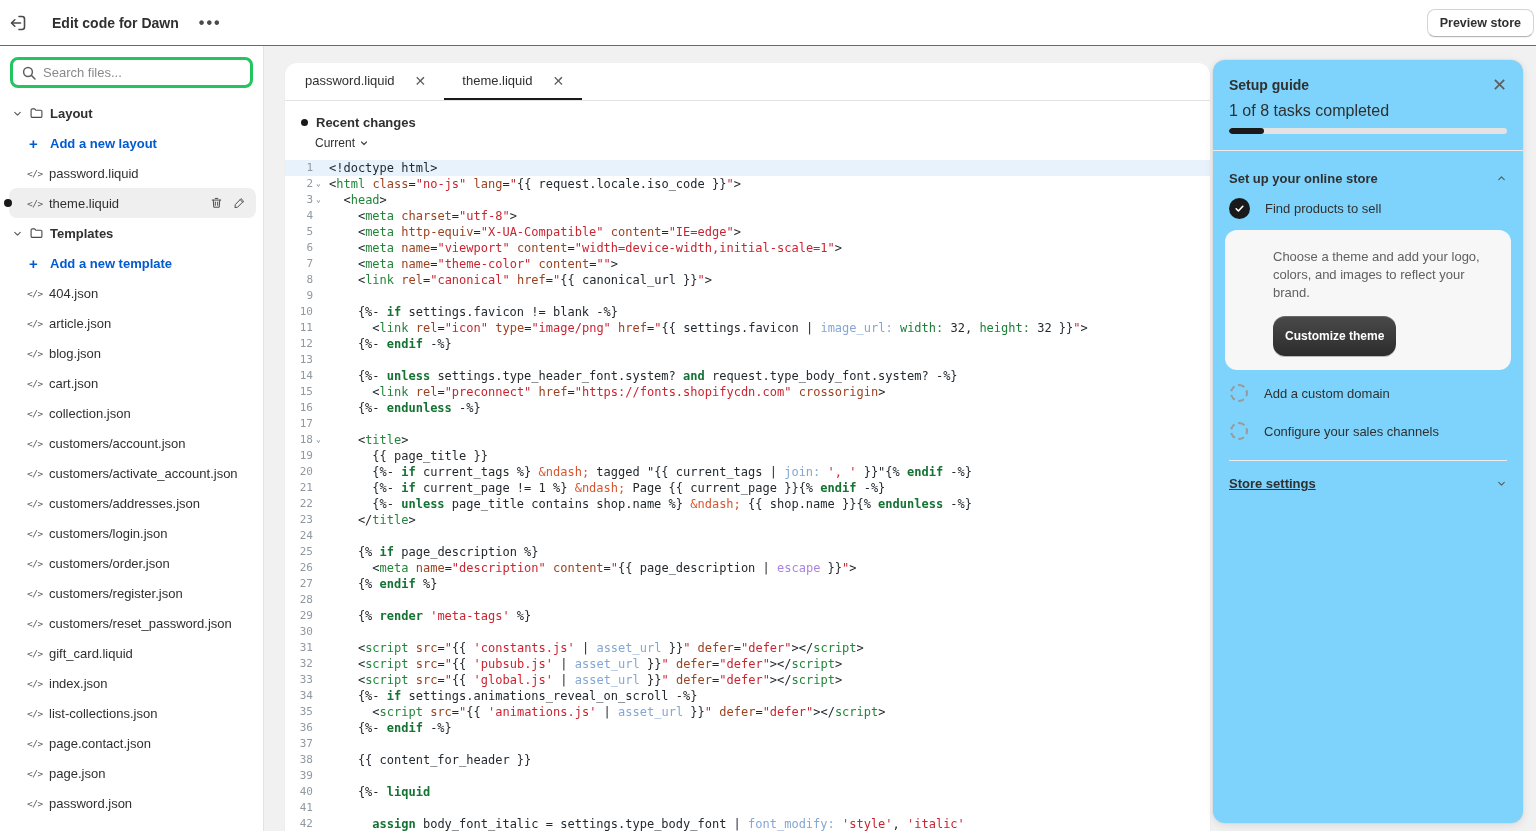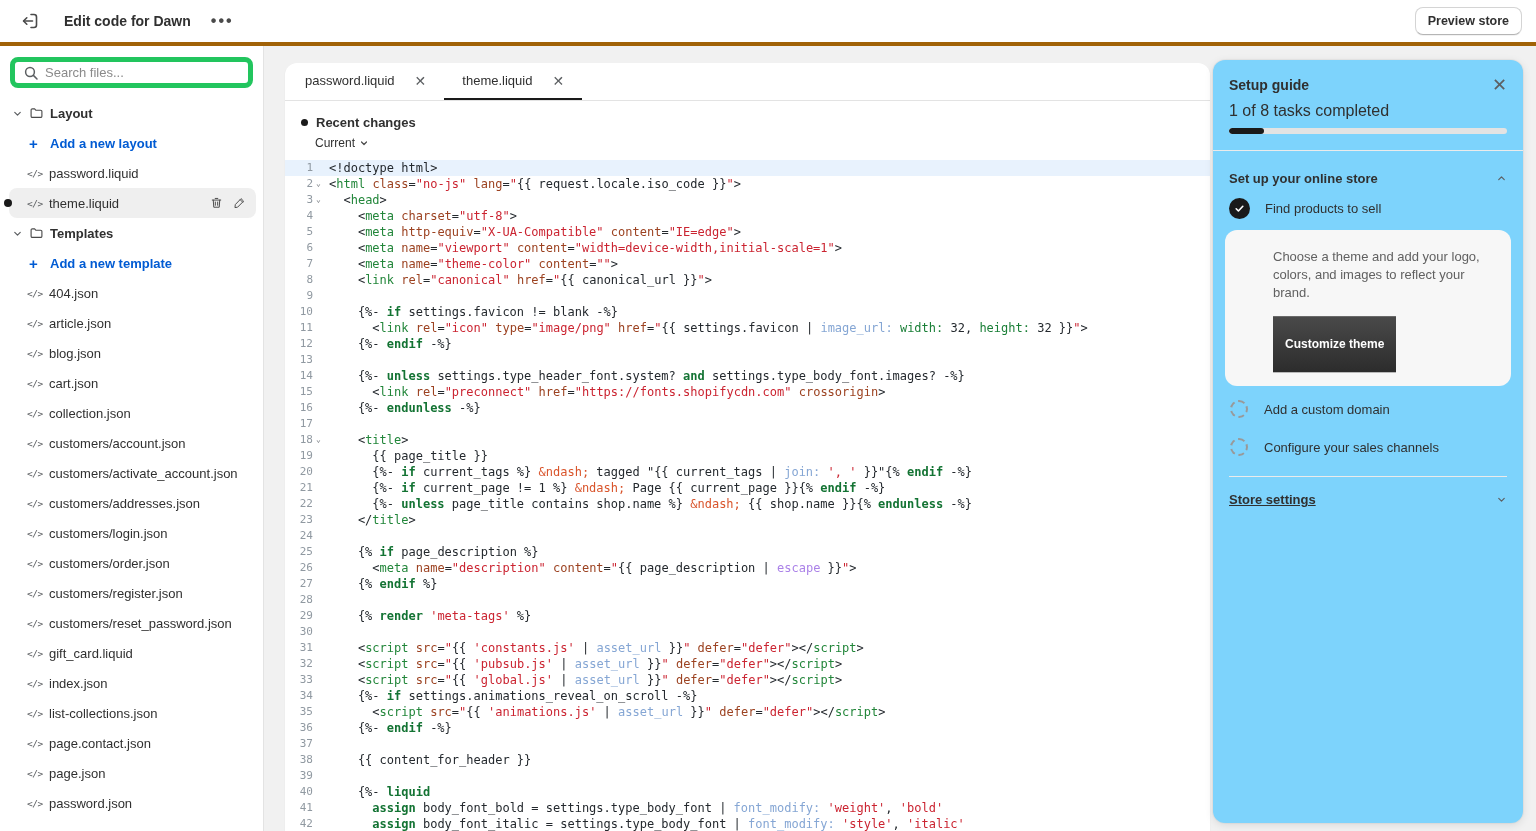--- a/index.html
+++ b/index.html
@@ -1,30 +1,30 @@
 <!DOCTYPE html>
 <html><head>
 <meta charset="utf-8">
 <style>
   * { margin:0; padding:0; box-sizing:border-box; }
   html,body { width:1536px; height:831px; }
   body { font-family:"Liberation Sans",sans-serif; background:#f1f1f1; color:#303030; overflow:hidden; position:relative; font-size:13px; }
   svg { display:block; }
 
   
-  .topbar { position:absolute; top:0; left:0; right:0; height:46px; background:#fff; display:flex; align-items:center; padding:0 14px; border-bottom:4px solid #a16207; z-index:10; }
+  .topbar { position:absolute; top:0; left:0; right:0; height:46px; background:#fff; display:flex; align-items:center; padding:0 2px; border-bottom:1px solid #a16207; z-index:10; }
   .icon-btn { background:none; border:none; cursor:pointer; padding:6px; border-radius:8px; display:flex; align-items:center; color:#4a4a4a; }
   .topbar h1 { font-size:14px; font-weight:700; color:#303030; margin-left:18px; }
   .dots { margin-left:14px; letter-spacing:2px; font-size:16px; font-weight:700; color:#4a4a4a; }
   .spacer { flex:1; }
   .preview-btn { background:#fff; border:1px solid #d4d4d4; border-bottom-color:#b5b5b5; border-radius:8px; height:28px; padding:0 12px; font-family:inherit; font-size:12.5px; font-weight:600; color:#303030; cursor:pointer; box-shadow:0 1px 0 rgba(0,0,0,.05); }
 
   
   .sidebar { position:absolute; top:46px; left:0; bottom:0; width:264px; background:#fff; border-right:1px solid #e3e3e3; overflow:hidden; }
-  .search-wrap { margin:11px 10px 0 10px; height:31px; border:5px solid #22c55e; border-radius:8px; display:flex; align-items:center; padding:0 8px; gap:6px; background:#fff; }
+  .search-wrap { margin:11px 10px 0 10px; height:31px; border:3px solid #22c55e; border-radius:8px; display:flex; align-items:center; padding:0 8px; gap:6px; background:#fff; }
   .search-wrap input { border:none; outline:none; flex:1; font-family:inherit; font-size:13px; color:#303030; background:transparent; }
   .search-wrap input::placeholder { color:#8a8a8a; }
   .tree { margin-top:10px; }
   .tree-row { position:relative; height:30px; display:flex; align-items:center; font-size:13px; color:#303030; cursor:pointer; }
   .tree-row .chev { position:absolute; left:12px; color:#4a4a4a; }
   .tree-row .folder-ic { position:absolute; left:29px; color:#4a4a4a; }
   .tree-row.folder span.lbl { margin-left:50px; font-weight:600; }
   .tree-row.addlink { color:#005bd3; }
   .tree-row.addlink .plus { position:absolute; left:29px; font-size:15px; font-weight:600; color:#005bd3; }
   .tree-row.addlink .lbl { margin-left:50px; font-weight:600; }
@@ -77,21 +77,21 @@
   .sg-section-head { display:flex; align-items:center; justify-content:space-between; margin-top:16px; height:22px; cursor:pointer; }
   .sg-section-head .lbl { font-size:13px; font-weight:650; }
   .task-row { display:flex; align-items:center; gap:15px; padding:9px 0; cursor:pointer; }
   .task-row .lbl { font-size:13px; }
   .check-circle { width:21px; height:21px; border-radius:50%; background:#1a1a1a; flex:none; display:flex; align-items:center; justify-content:center; }
   .dashed-circle { width:18px; height:18px; margin:1px; border-radius:50%; border:2px dashed #999; flex:none; }
   .task-card { background:#f7f7f7; border-radius:12px; padding:12px; margin:2px -4px 4px -4px; cursor:pointer; }
   .task-card .head { display:flex; align-items:center; gap:15px; }
   .task-card .head .lbl { font-size:13px; font-weight:600; }
   .task-card .desc { margin:6px 0 0 36px; font-size:13px; line-height:18px; color:#616161; max-width:232px; }
-  .task-card .action { margin:14px 0 2px 36px; background:linear-gradient(#4a4a4a,#2c2c2c); color:#fff; border:none; border-radius:0; padding:21px 12px; font-family:inherit; font-size:12px; font-weight:600; cursor:pointer; box-shadow:inset 0 1px 0 rgba(255,255,255,.18), 0 1px 0 rgba(0,0,0,.25); }
+  .task-card .action { margin:14px 0 2px 36px; background:linear-gradient(#4a4a4a,#2c2c2c); color:#fff; border:none; border-radius:12px; padding:13px 12px; font-family:inherit; font-size:12px; font-weight:600; cursor:pointer; box-shadow:inset 0 1px 0 rgba(255,255,255,.18), 0 1px 0 rgba(0,0,0,.25); }
   .sg-collapsed { display:flex; align-items:center; justify-content:space-between; height:46px; border-top:1px solid #ebebeb; margin-top:10px; cursor:pointer; }
   .sg-collapsed:first-of-type { margin-top:14px; }
   .sg-collapsed .lbl { font-size:13px; font-weight:650;text-decoration:underline; }
 </style>
 </head>
 <body>
 
 <header class="topbar">
   <button class="icon-btn">
     <span>
@@ -283,21 +283,21 @@
       <div class="code-line"><span class="gutter">4</span><span class="fold"></span><span class="content"><span class="tk-p">    &lt;</span><span class="tk-tag">meta</span><span class="tk-p"> </span><span class="tk-attr">charset</span><span class="tk-p">=</span><span class="tk-str">"utf-8"</span><span class="tk-p">&gt;</span></span></div>
       <div class="code-line"><span class="gutter">5</span><span class="fold"></span><span class="content"><span class="tk-p">    &lt;</span><span class="tk-tag">meta</span><span class="tk-p"> </span><span class="tk-attr">http-equiv</span><span class="tk-p">=</span><span class="tk-str">"X-UA-Compatible"</span><span class="tk-p"> </span><span class="tk-attr">content</span><span class="tk-p">=</span><span class="tk-str">"IE=edge"</span><span class="tk-p">&gt;</span></span></div>
       <div class="code-line"><span class="gutter">6</span><span class="fold"></span><span class="content"><span class="tk-p">    &lt;</span><span class="tk-tag">meta</span><span class="tk-p"> </span><span class="tk-attr">name</span><span class="tk-p">=</span><span class="tk-str">"viewport"</span><span class="tk-p"> </span><span class="tk-attr">content</span><span class="tk-p">=</span><span class="tk-str">"width=device-width,initial-scale=1"</span><span class="tk-p">&gt;</span></span></div>
       <div class="code-line"><span class="gutter">7</span><span class="fold"></span><span class="content"><span class="tk-p">    &lt;</span><span class="tk-tag">meta</span><span class="tk-p"> </span><span class="tk-attr">name</span><span class="tk-p">=</span><span class="tk-str">"theme-color"</span><span class="tk-p"> </span><span class="tk-attr">content</span><span class="tk-p">=</span><span class="tk-str">""</span><span class="tk-p">&gt;</span></span></div>
       <div class="code-line"><span class="gutter">8</span><span class="fold"></span><span class="content"><span class="tk-p">    &lt;</span><span class="tk-tag">link</span><span class="tk-p"> </span><span class="tk-attr">rel</span><span class="tk-p">=</span><span class="tk-str">"canonical"</span><span class="tk-p"> </span><span class="tk-attr">href</span><span class="tk-p">=</span><span class="tk-str">"</span><span class="tk-p">{{ canonical_url }}</span><span class="tk-str">"</span><span class="tk-p">&gt;</span></span></div>
       <div class="code-line"><span class="gutter">9</span><span class="fold"></span><span class="content"></span></div>
       <div class="code-line"><span class="gutter">10</span><span class="fold"></span><span class="content"><span class="tk-p">    {%- </span><span class="tk-kw">if</span><span class="tk-p"> settings.favicon != blank -%}</span></span></div>
       <div class="code-line"><span class="gutter">11</span><span class="fold"></span><span class="content"><span class="tk-p">      &lt;</span><span class="tk-tag">link</span><span class="tk-p"> </span><span class="tk-attr">rel</span><span class="tk-p">=</span><span class="tk-str">"icon"</span><span class="tk-p"> </span><span class="tk-attr">type</span><span class="tk-p">=</span><span class="tk-str">"image/png"</span><span class="tk-p"> </span><span class="tk-attr">href</span><span class="tk-p">=</span><span class="tk-str">"</span><span class="tk-p">{{ settings.favicon | </span><span class="tk-fil">image_url:</span><span class="tk-p"> </span><span class="tk-prm">width:</span><span class="tk-p"> 32, </span><span class="tk-prm">height:</span><span class="tk-p"> 32 }}</span><span class="tk-str">"</span><span class="tk-p">&gt;</span></span></div>
       <div class="code-line"><span class="gutter">12</span><span class="fold"></span><span class="content"><span class="tk-p">    {%- </span><span class="tk-kw">endif</span><span class="tk-p"> -%}</span></span></div>
       <div class="code-line"><span class="gutter">13</span><span class="fold"></span><span class="content"></span></div>
-      <div class="code-line"><span class="gutter">14</span><span class="fold"></span><span class="content"><span class="tk-p">    {%- </span><span class="tk-kw">unless</span><span class="tk-p"> settings.type_header_font.system? </span><span class="tk-kw">and</span><span class="tk-p"> settings.type_body_font.images? -%}</span></span></div>
+      <div class="code-line"><span class="gutter">14</span><span class="fold"></span><span class="content"><span class="tk-p">    {%- </span><span class="tk-kw">unless</span><span class="tk-p"> settings.type_header_font.system? </span><span class="tk-kw">and</span><span class="tk-p"> request.type_body_font.system? -%}</span></span></div>
       <div class="code-line"><span class="gutter">15</span><span class="fold"></span><span class="content"><span class="tk-p">      &lt;</span><span class="tk-tag">link</span><span class="tk-p"> </span><span class="tk-attr">rel</span><span class="tk-p">=</span><span class="tk-str">"preconnect"</span><span class="tk-p"> </span><span class="tk-attr">href</span><span class="tk-p">=</span><span class="tk-str">"https://fonts.shopifycdn.com"</span><span class="tk-p"> </span><span class="tk-attr">crossorigin</span><span class="tk-p">&gt;</span></span></div>
       <div class="code-line"><span class="gutter">16</span><span class="fold"></span><span class="content"><span class="tk-p">    {%- </span><span class="tk-kw">endunless</span><span class="tk-p"> -%}</span></span></div>
       <div class="code-line"><span class="gutter">17</span><span class="fold"></span><span class="content"></span></div>
       <div class="code-line"><span class="gutter">18</span><span class="fold">⌄</span><span class="content"><span class="tk-p">    &lt;</span><span class="tk-tag">title</span><span class="tk-p">&gt;</span></span></div>
       <div class="code-line"><span class="gutter">19</span><span class="fold"></span><span class="content"><span class="tk-p">      {{ page_title }}</span></span></div>
       <div class="code-line"><span class="gutter">20</span><span class="fold"></span><span class="content"><span class="tk-p">      {%- </span><span class="tk-kw">if</span><span class="tk-p"> current_tags %} </span><span class="tk-ent">&amp;ndash;</span><span class="tk-p"> tagged "{{ current_tags | </span><span class="tk-fil">join:</span><span class="tk-str"> ', '</span><span class="tk-p"> }}"{% </span><span class="tk-kw">endif</span><span class="tk-p"> -%}</span></span></div>
       <div class="code-line"><span class="gutter">21</span><span class="fold"></span><span class="content"><span class="tk-p">      {%- </span><span class="tk-kw">if</span><span class="tk-p"> current_page != 1 %} </span><span class="tk-ent">&amp;ndash;</span><span class="tk-p"> Page {{ current_page }}{% </span><span class="tk-kw">endif</span><span class="tk-p"> -%}</span></span></div>
       <div class="code-line"><span class="gutter">22</span><span class="fold"></span><span class="content"><span class="tk-p">      {%- </span><span class="tk-kw">unless</span><span class="tk-p"> page_title contains shop.name %} </span><span class="tk-ent">&amp;ndash;</span><span class="tk-p"> {{ shop.name }}{% </span><span class="tk-kw">endunless</span><span class="tk-p"> -%}</span></span></div>
       <div class="code-line"><span class="gutter">23</span><span class="fold"></span><span class="content"><span class="tk-p">    &lt;/</span><span class="tk-tag">title</span><span class="tk-p">&gt;</span></span></div>
       <div class="code-line"><span class="gutter">24</span><span class="fold"></span><span class="content"></span></div>
@@ -310,21 +310,21 @@
       <div class="code-line"><span class="gutter">31</span><span class="fold"></span><span class="content"><span class="tk-p">    &lt;</span><span class="tk-tag">script</span><span class="tk-p"> </span><span class="tk-attr">src</span><span class="tk-p">=</span><span class="tk-str">"</span><span class="tk-p">{{ </span><span class="tk-str">'constants.js'</span><span class="tk-p"> | </span><span class="tk-fil">asset_url</span><span class="tk-p"> }}</span><span class="tk-str">"</span><span class="tk-p"> </span><span class="tk-attr">defer</span><span class="tk-p">=</span><span class="tk-str">"defer"</span><span class="tk-p">&gt;&lt;/</span><span class="tk-tag">script</span><span class="tk-p">&gt;</span></span></div>
       <div class="code-line"><span class="gutter">32</span><span class="fold"></span><span class="content"><span class="tk-p">    &lt;</span><span class="tk-tag">script</span><span class="tk-p"> </span><span class="tk-attr">src</span><span class="tk-p">=</span><span class="tk-str">"</span><span class="tk-p">{{ </span><span class="tk-str">'pubsub.js'</span><span class="tk-p"> | </span><span class="tk-fil">asset_url</span><span class="tk-p"> }}</span><span class="tk-str">"</span><span class="tk-p"> </span><span class="tk-attr">defer</span><span class="tk-p">=</span><span class="tk-str">"defer"</span><span class="tk-p">&gt;&lt;/</span><span class="tk-tag">script</span><span class="tk-p">&gt;</span></span></div>
       <div class="code-line"><span class="gutter">33</span><span class="fold"></span><span class="content"><span class="tk-p">    &lt;</span><span class="tk-tag">script</span><span class="tk-p"> </span><span class="tk-attr">src</span><span class="tk-p">=</span><span class="tk-str">"</span><span class="tk-p">{{ </span><span class="tk-str">'global.js'</span><span class="tk-p"> | </span><span class="tk-fil">asset_url</span><span class="tk-p"> }}</span><span class="tk-str">"</span><span class="tk-p"> </span><span class="tk-attr">defer</span><span class="tk-p">=</span><span class="tk-str">"defer"</span><span class="tk-p">&gt;&lt;/</span><span class="tk-tag">script</span><span class="tk-p">&gt;</span></span></div>
       <div class="code-line"><span class="gutter">34</span><span class="fold"></span><span class="content"><span class="tk-p">    {%- </span><span class="tk-kw">if</span><span class="tk-p"> settings.animations_reveal_on_scroll -%}</span></span></div>
       <div class="code-line"><span class="gutter">35</span><span class="fold"></span><span class="content"><span class="tk-p">      &lt;</span><span class="tk-tag">script</span><span class="tk-p"> </span><span class="tk-attr">src</span><span class="tk-p">=</span><span class="tk-str">"</span><span class="tk-p">{{ </span><span class="tk-str">'animations.js'</span><span class="tk-p"> | </span><span class="tk-fil">asset_url</span><span class="tk-p"> }}</span><span class="tk-str">"</span><span class="tk-p"> </span><span class="tk-attr">defer</span><span class="tk-p">=</span><span class="tk-str">"defer"</span><span class="tk-p">&gt;&lt;/</span><span class="tk-tag">script</span><span class="tk-p">&gt;</span></span></div>
       <div class="code-line"><span class="gutter">36</span><span class="fold"></span><span class="content"><span class="tk-p">    {%- </span><span class="tk-kw">endif</span><span class="tk-p"> -%}</span></span></div>
       <div class="code-line"><span class="gutter">37</span><span class="fold"></span><span class="content"></span></div>
       <div class="code-line"><span class="gutter">38</span><span class="fold"></span><span class="content"><span class="tk-p">    {{ content_for_header }}</span></span></div>
       <div class="code-line"><span class="gutter">39</span><span class="fold"></span><span class="content"></span></div>
       <div class="code-line"><span class="gutter">40</span><span class="fold"></span><span class="content"><span class="tk-p">    {%- </span><span class="tk-kw">liquid</span></span></div>
-      <div class="code-line"><span class="gutter">41</span><span class="fold"></span><span class="content"><span class="tk-p">      </span><span class="tk-kw">assign</span><span class="tk-p"> body_font_bold = settings.type_body_font | </span><span class="tk-fil">font_modify:</span><span class="tk-str"> 'weight'</span><span class="tk-p">,</span><span class="tk-str"> 'bold'</span></span></div>
+      <div class="code-line"><span class="gutter">41</span><span class="fold"></span></div>
       <div class="code-line"><span class="gutter">42</span><span class="fold"></span><span class="content"><span class="tk-p">      </span><span class="tk-kw">assign</span><span class="tk-p"> body_font_italic = settings.type_body_font | </span><span class="tk-fil">font_modify:</span><span class="tk-str"> 'style'</span><span class="tk-p">,</span><span class="tk-str"> 'italic'</span></span></div>
     </div>
 </main>
 
 <aside class="setup">
   <div class="setup-head">
     <h2>Setup guide</h2>
     <button class="setup-close">
       <span>✕</span>
     </button>

